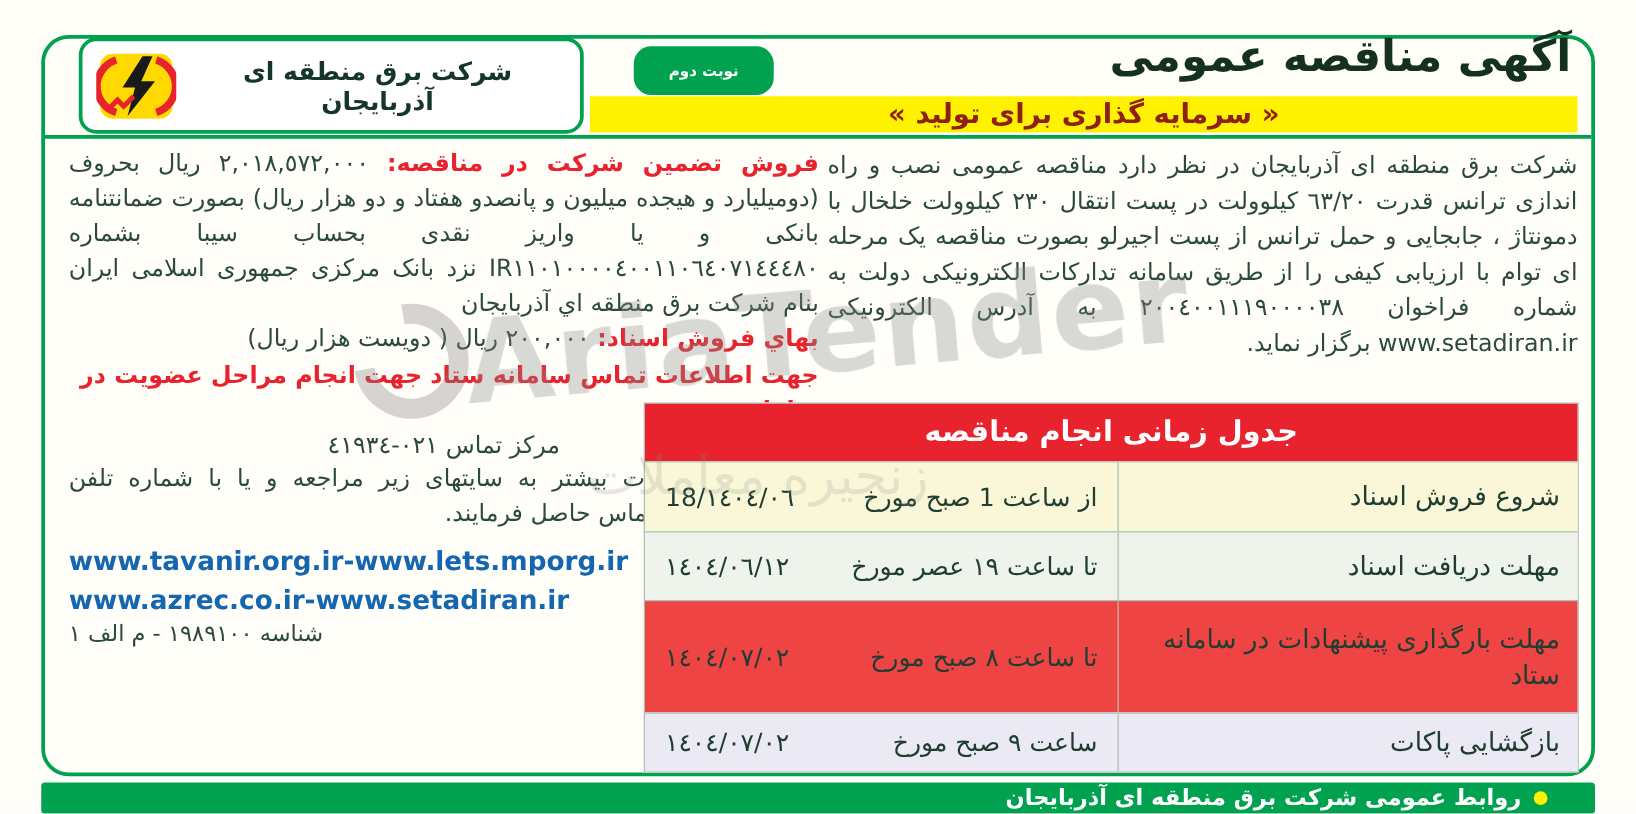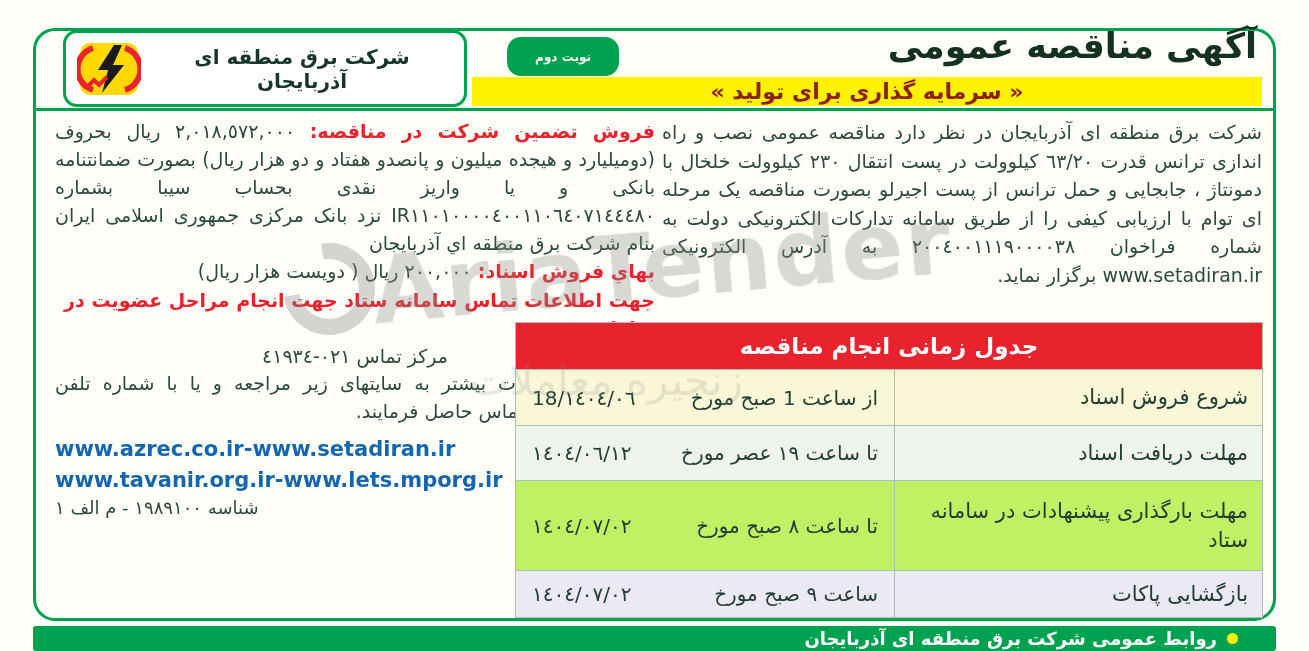--- a/index.html
+++ b/index.html
@@ -134,22 +134,22 @@
 
   <div class="intro">شرکت برق منطقه ای آذربایجان در نظر دارد مناقصه عمومی نصب و راه اندازی ترانس قدرت ٦٣/٢٠ کیلوولت در پست انتقال ٢٣٠ کیلوولت خلخال با دمونتاژ ، جابجایی و حمل ترانس از پست اجیرلو بصورت مناقصه یک مرحله ای توام با ارزیابی کیفی را از طریق سامانه تدارکات الکترونیکی دولت به شماره فراخوان ٢٠٠٤٠٠١١١٩٠٠٠٠٣٨ به آدرس الکترونیکی www.setadiran.ir برگزار نماید.</div>
 
   <div class="left-col">
     <p><span class="red b">فروش تضمین شرکت در مناقصه:</span><span> ٢,٠١٨,٥٧٢,٠٠٠ ریال بحروف (دومیلیارد و هیجده میلیون و پانصدو هفتاد و دو هزار ریال) بصورت ضمانتنامه بانکی و یا واریز نقدی بحساب سیبا بشماره IR١١٠١٠٠٠٠٤٠٠١١٠٦٤٠٧١٤٤٤٨٠ نزد بانک مرکزی جمهوری اسلامی ایران بنام شرکت برق منطقه اي آذربایجان</span></p>
     <p class="price-line"><span class="red b">بهاي فروش اسناد:</span><span> ٢٠٠,٠٠٠ ریال ( دویست هزار ریال)</span></p>
     <p class="contact-heading red b">جهت اطلاعات تماس سامانه ستاد جهت انجام مراحل عضویت در سامانه :</p>
     <p class="call-center">مرکز تماس ٠٢١-٤١٩٣٤</p>
     <p class="more-info">جهت اخذ اطلاعات بیشتر به سایتهای زیر مراجعه و یا با شماره تلفن ٠٤١-٣١٠٧ ٣٢٢٣ تماس حاصل فرمایند.</p>
     <div class="urls">
+      <a>www.tavanir.org.ir-www.lets.mporg.ir</a>
       <a>www.azrec.co.ir-www.setadiran.ir</a>
-      <a>www.tavanir.org.ir-www.lets.mporg.ir</a>
     </div>
     <p class="id-line">شناسه ١٩٨٩١٠٠ - م الف ١</p>
   </div>
 
   <div class="sched">
     <div class="sched-title">جدول زمانی انجام مناقصه</div>
 
     <div class="srow r1" style="background-color: rgb(250, 247, 216);">
       <div class="slabel">شروع فروش اسناد</div>
       <div class="svalue">
@@ -159,21 +159,21 @@
     </div>
 
     <div class="srow r2" style="background-color: rgb(238, 243, 235);">
       <div class="slabel">مهلت دریافت اسناد</div>
       <div class="svalue">
         <span class="stime">تا ساعت ١٩ عصر مورخ</span>
         <span class="sdate">١٤٠٤/٠٦/١٢</span>
       </div>
     </div>
 
-    <div class="srow r3" style="background-color: #bef264;">
+    <div class="srow r3" style="background-color: #ef4444;">
       <div class="slabel">مهلت بارگذاری پیشنهادات در سامانه ستاد</div>
       <div class="svalue">
         <span class="stime">تا ساعت ٨ صبح مورخ</span>
         <span class="sdate">١٤٠٤/٠٧/٠٢</span>
       </div>
     </div>
 
     <div class="srow r4" style="background-color: rgb(235, 233, 243);">
       <div class="slabel">بازگشایی پاکات</div>
       <div class="svalue">

